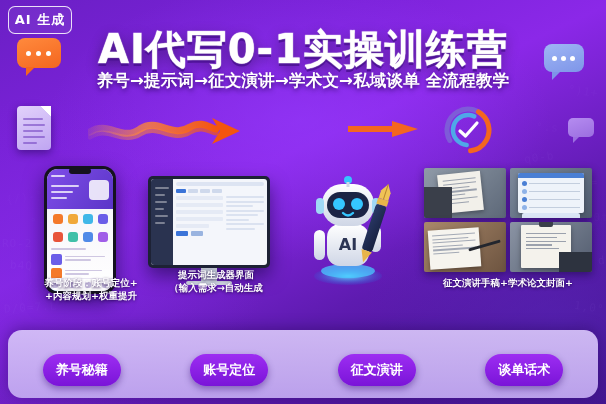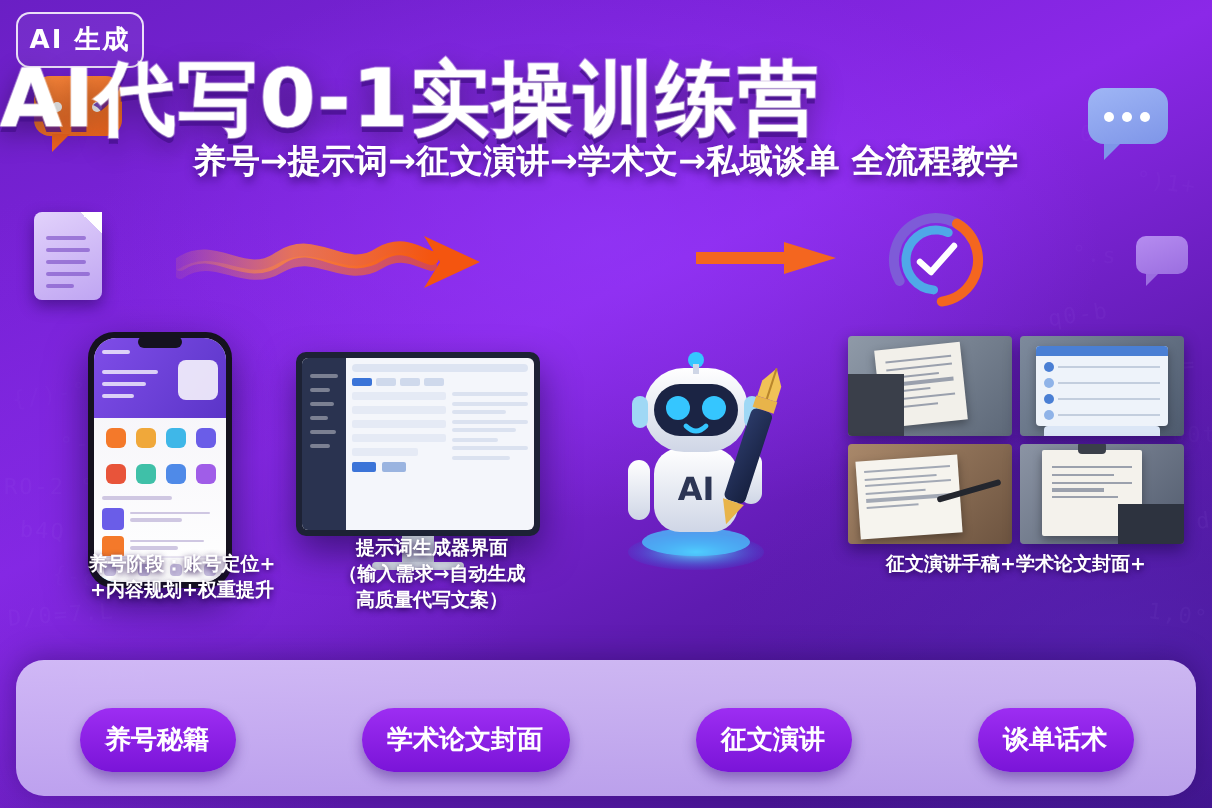--- a/index.html
+++ b/index.html
@@ -34,21 +34,21 @@
     background:linear-gradient(160deg,#9fb6f5,#7e95e8);}
   .bubble-b:after{content:"";position:absolute;left:8px;bottom:-8px;width:0;height:0;
     border-left:8px solid #7e95e8;border-bottom:8px solid transparent;}
   .bubble-b i{position:absolute;top:12px;width:5px;height:5px;border-radius:50%;background:#fff;}
   
   .bubble-p{position:absolute;right:12px;top:118px;width:26px;height:19px;border-radius:5px;
     background:linear-gradient(160deg,#b58cf0,#9b6ee0);}
   .bubble-p:after{content:"";position:absolute;left:5px;bottom:-6px;width:0;height:0;
     border-left:6px solid #9b6ee0;border-bottom:6px solid transparent;}
   
-  .headline{position:absolute;left:0;right:0;top:22px;text-align:left;
+  .headline{position:absolute;left:0;right:0;top:22px;text-align:center;
     font-size:40px;font-weight:bold;color:#fff;letter-spacing:1px;
     text-shadow:0 0 1px #fff,0 3px 0 rgba(70,15,140,.75),0 5px 14px rgba(0,0,0,.45);
     -webkit-text-stroke:1px rgba(255,255,255,.35);}
   .subline{position:absolute;left:0;right:0;top:70px;text-align:center;
     font-size:16.5px;font-weight:bold;color:#fff;letter-spacing:.2px;
     text-shadow:0 2px 5px rgba(40,5,90,.8);}
   
   .doc-icon{position:absolute;left:17px;top:106px;width:34px;height:44px;
     background:linear-gradient(155deg,#e2d2fb,#bfa5f2);border-radius:4px 10px 4px 4px;
     box-shadow:0 3px 8px rgba(20,0,60,.45);}
@@ -416,29 +416,28 @@
   </div>
 
   <div class="cap" style="left:16px;top:276px;width:150px">
     <div>养号阶段：账号定位+</div>
     <div>+内容规划+权重提升</div>
   </div>
 
   <div class="cap" style="left:146px;top:268px;width:140px">
     <div>提示词生成器界面</div>
     <div>（输入需求→自动生成</div>
-    <div>高质量代写文案）</div>
   </div>
 
   <div class="cap" style="left:410px;top:276px;width:196px">
     <div>征文演讲手稿+学术论文封面+</div>
   </div>
 
 
   <div class="panel"></div>
   <div class="pills">
     <div class="pill">养号秘籍</div>
-    <div class="pill">学术论文封面</div>
+    <div class="pill">账号定位</div>
     <div class="pill">征文演讲</div>
     <div class="pill">谈单话术</div>
   </div>
 
 </div>
 
 </body></html>

